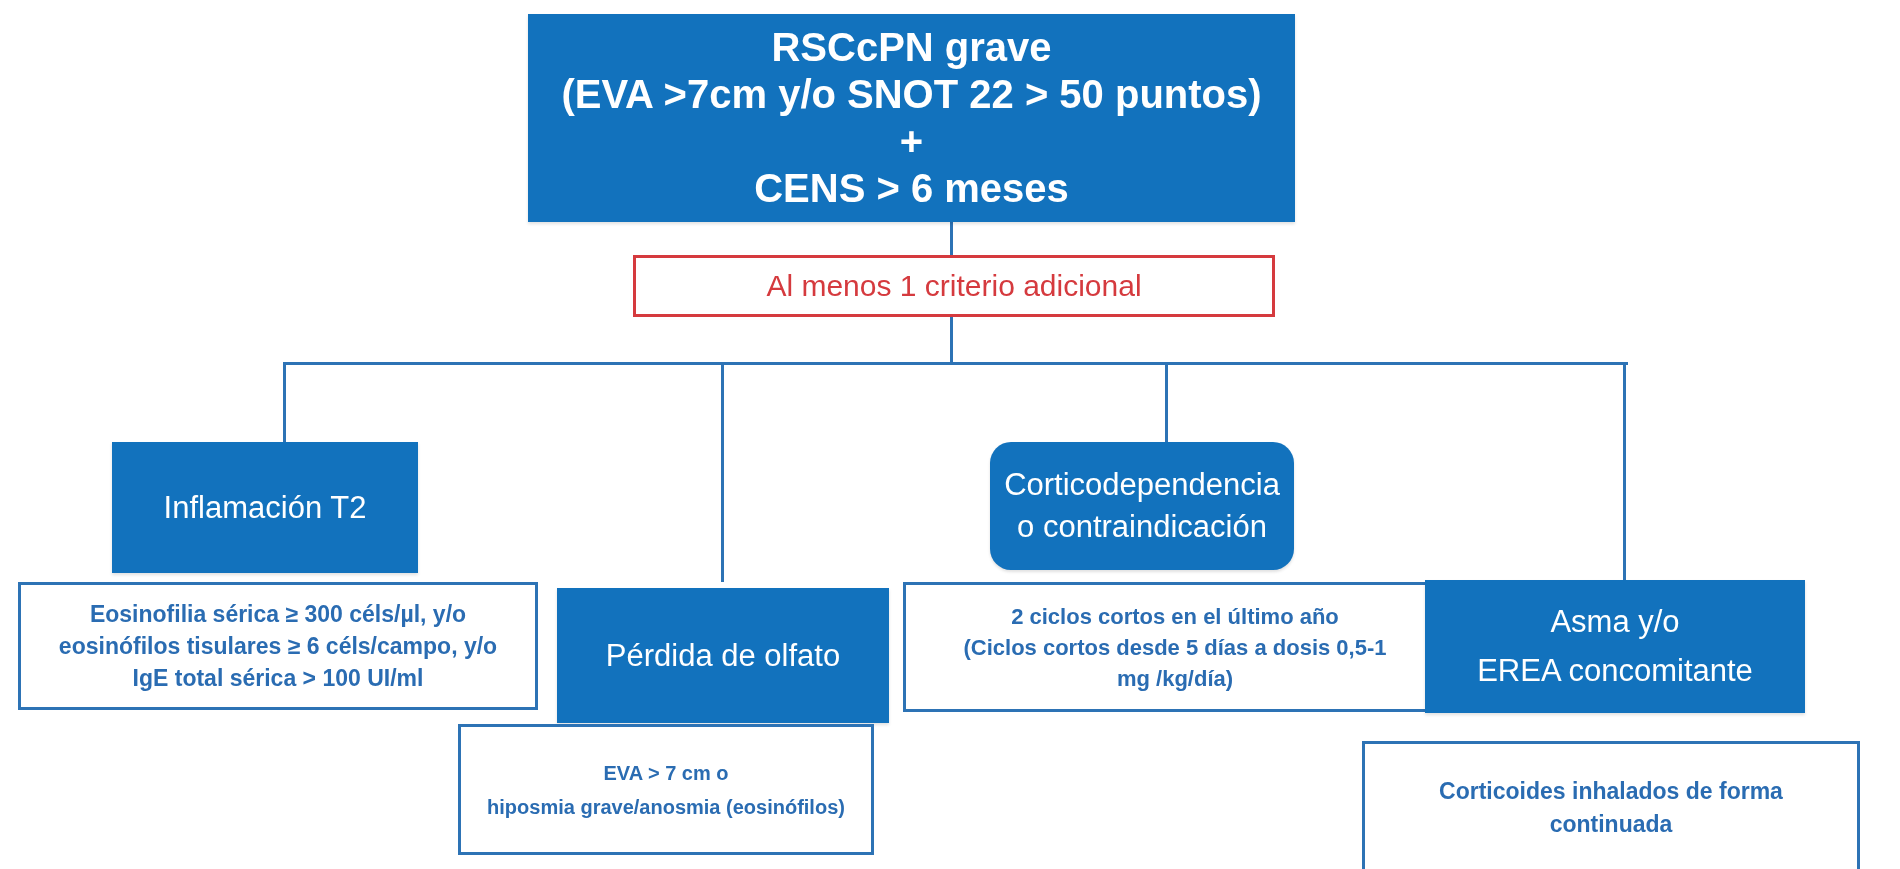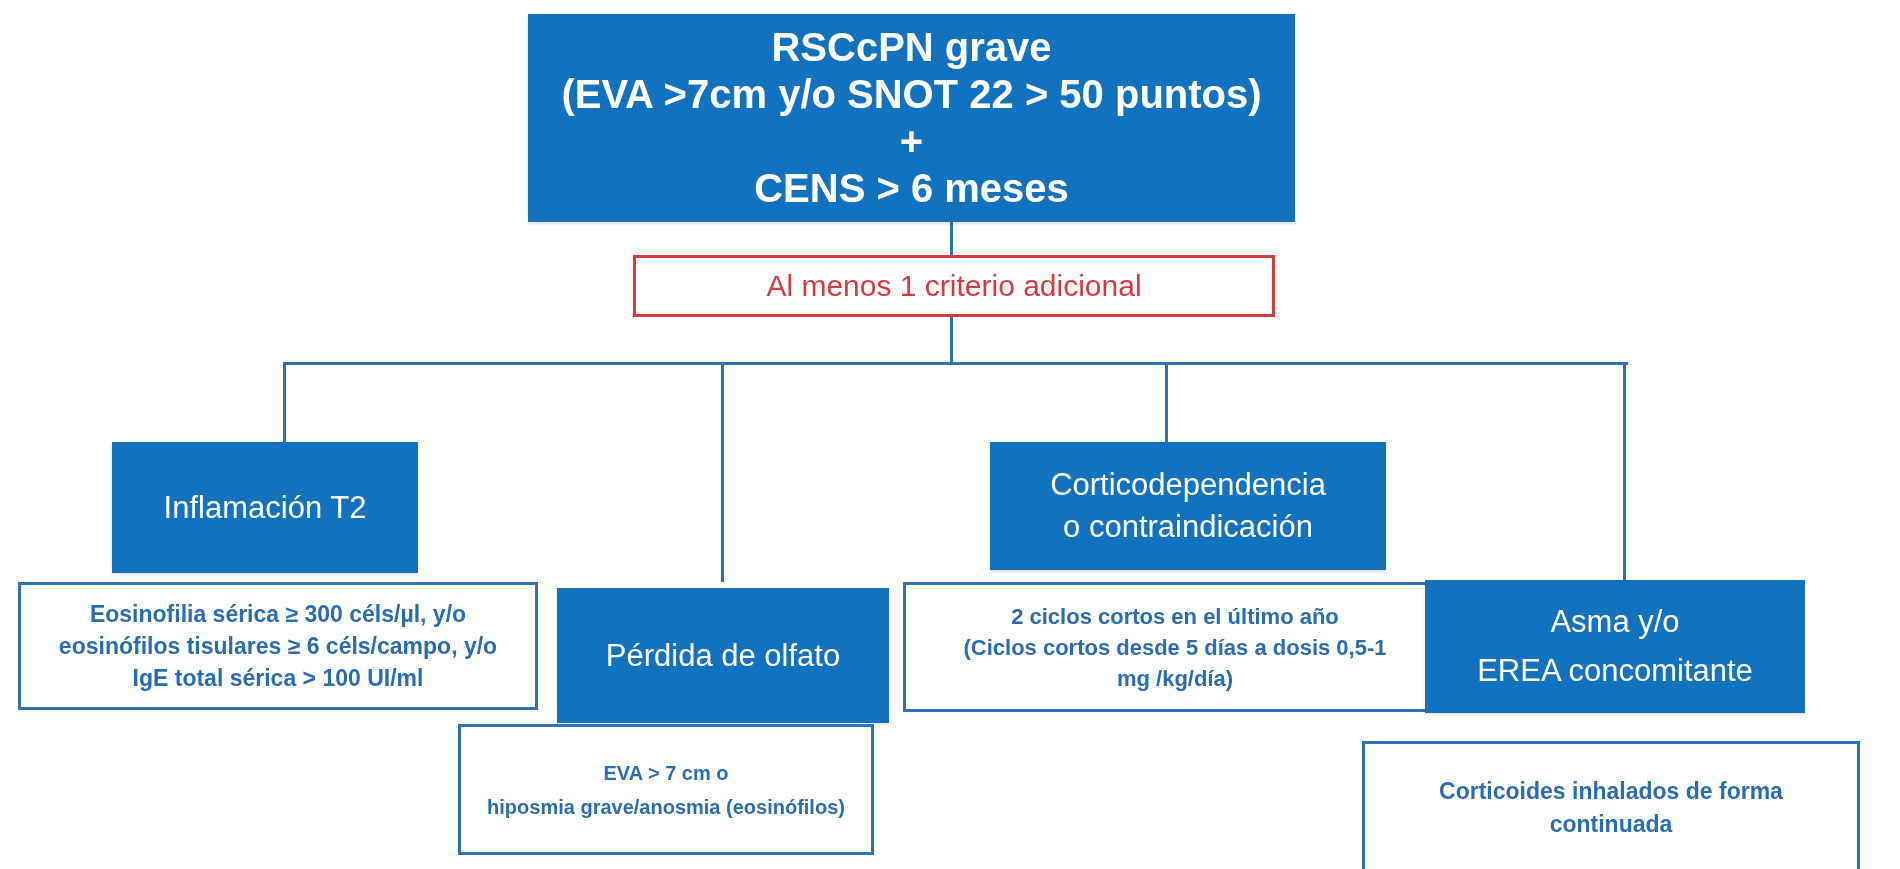--- a/index.html
+++ b/index.html
@@ -48,21 +48,21 @@
     border: 3px solid var(--red);
     color: var(--red);
     font-size: 30px; line-height: 34px;
   }
 
   .branch-box {
     font-size: 31px; line-height: 42px; font-weight: 400;
   }
   .branch-0 { left: 112px;  top: 442px; width: 306px; height: 131px; }
   .branch-1 { left: 557px;  top: 580px; width: 332px; height: 135px; margin-top: 8px; }
-  .branch-2 { left: 990px;  top: 442px; width: 396px; height: 128px; }
+  .branch-2 { left: 990px;  top: 442px; width: 304px; height: 128px; border-radius: 21px; }
   .branch-3 { left: 1425px; top: 580px; width: 380px; height: 133px; gap: 7px; }
 
   .detail-box {
     background: var(--background);
     border: 3px solid var(--outline_blue);
     color: var(--text_blue);
     font-weight: 700;
   }
   .detail-0 { left: 18px;   top: 582px; width: 520px; height: 128px; font-size: 23px; line-height: 32px; }
   .detail-1 { left: 458px;  top: 724px; width: 416px; height: 131px; font-size: 20px; line-height: 34px; }

